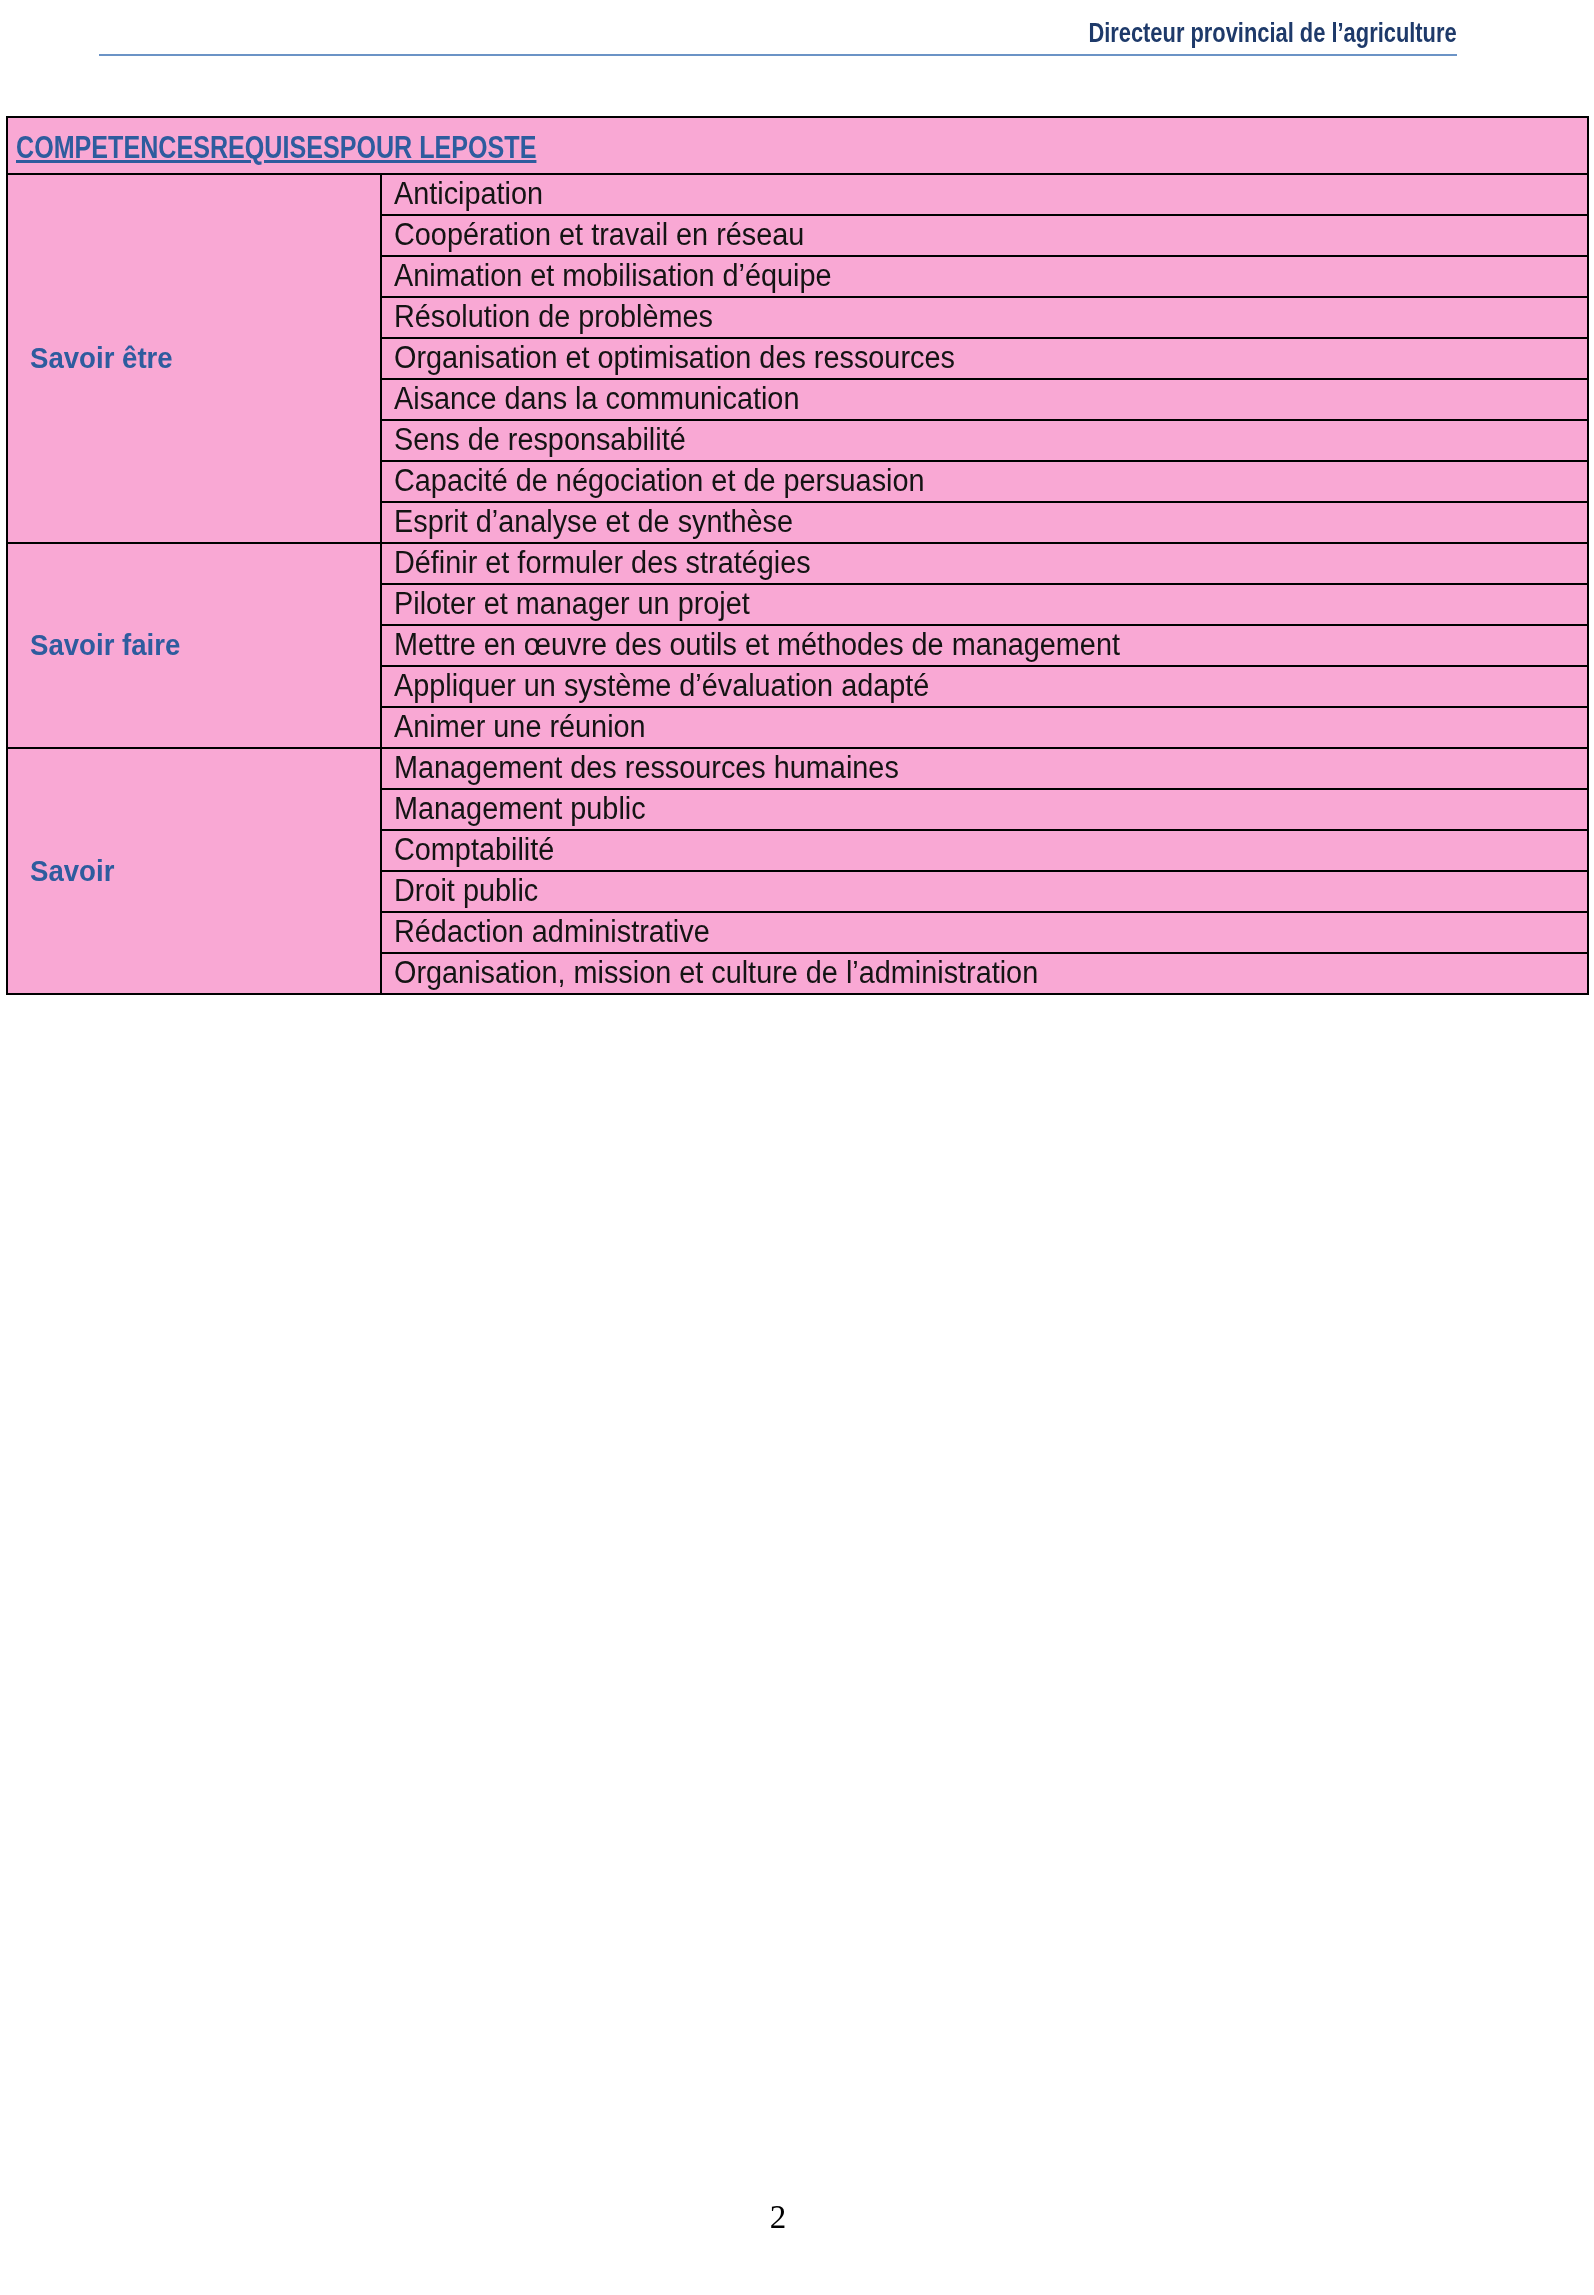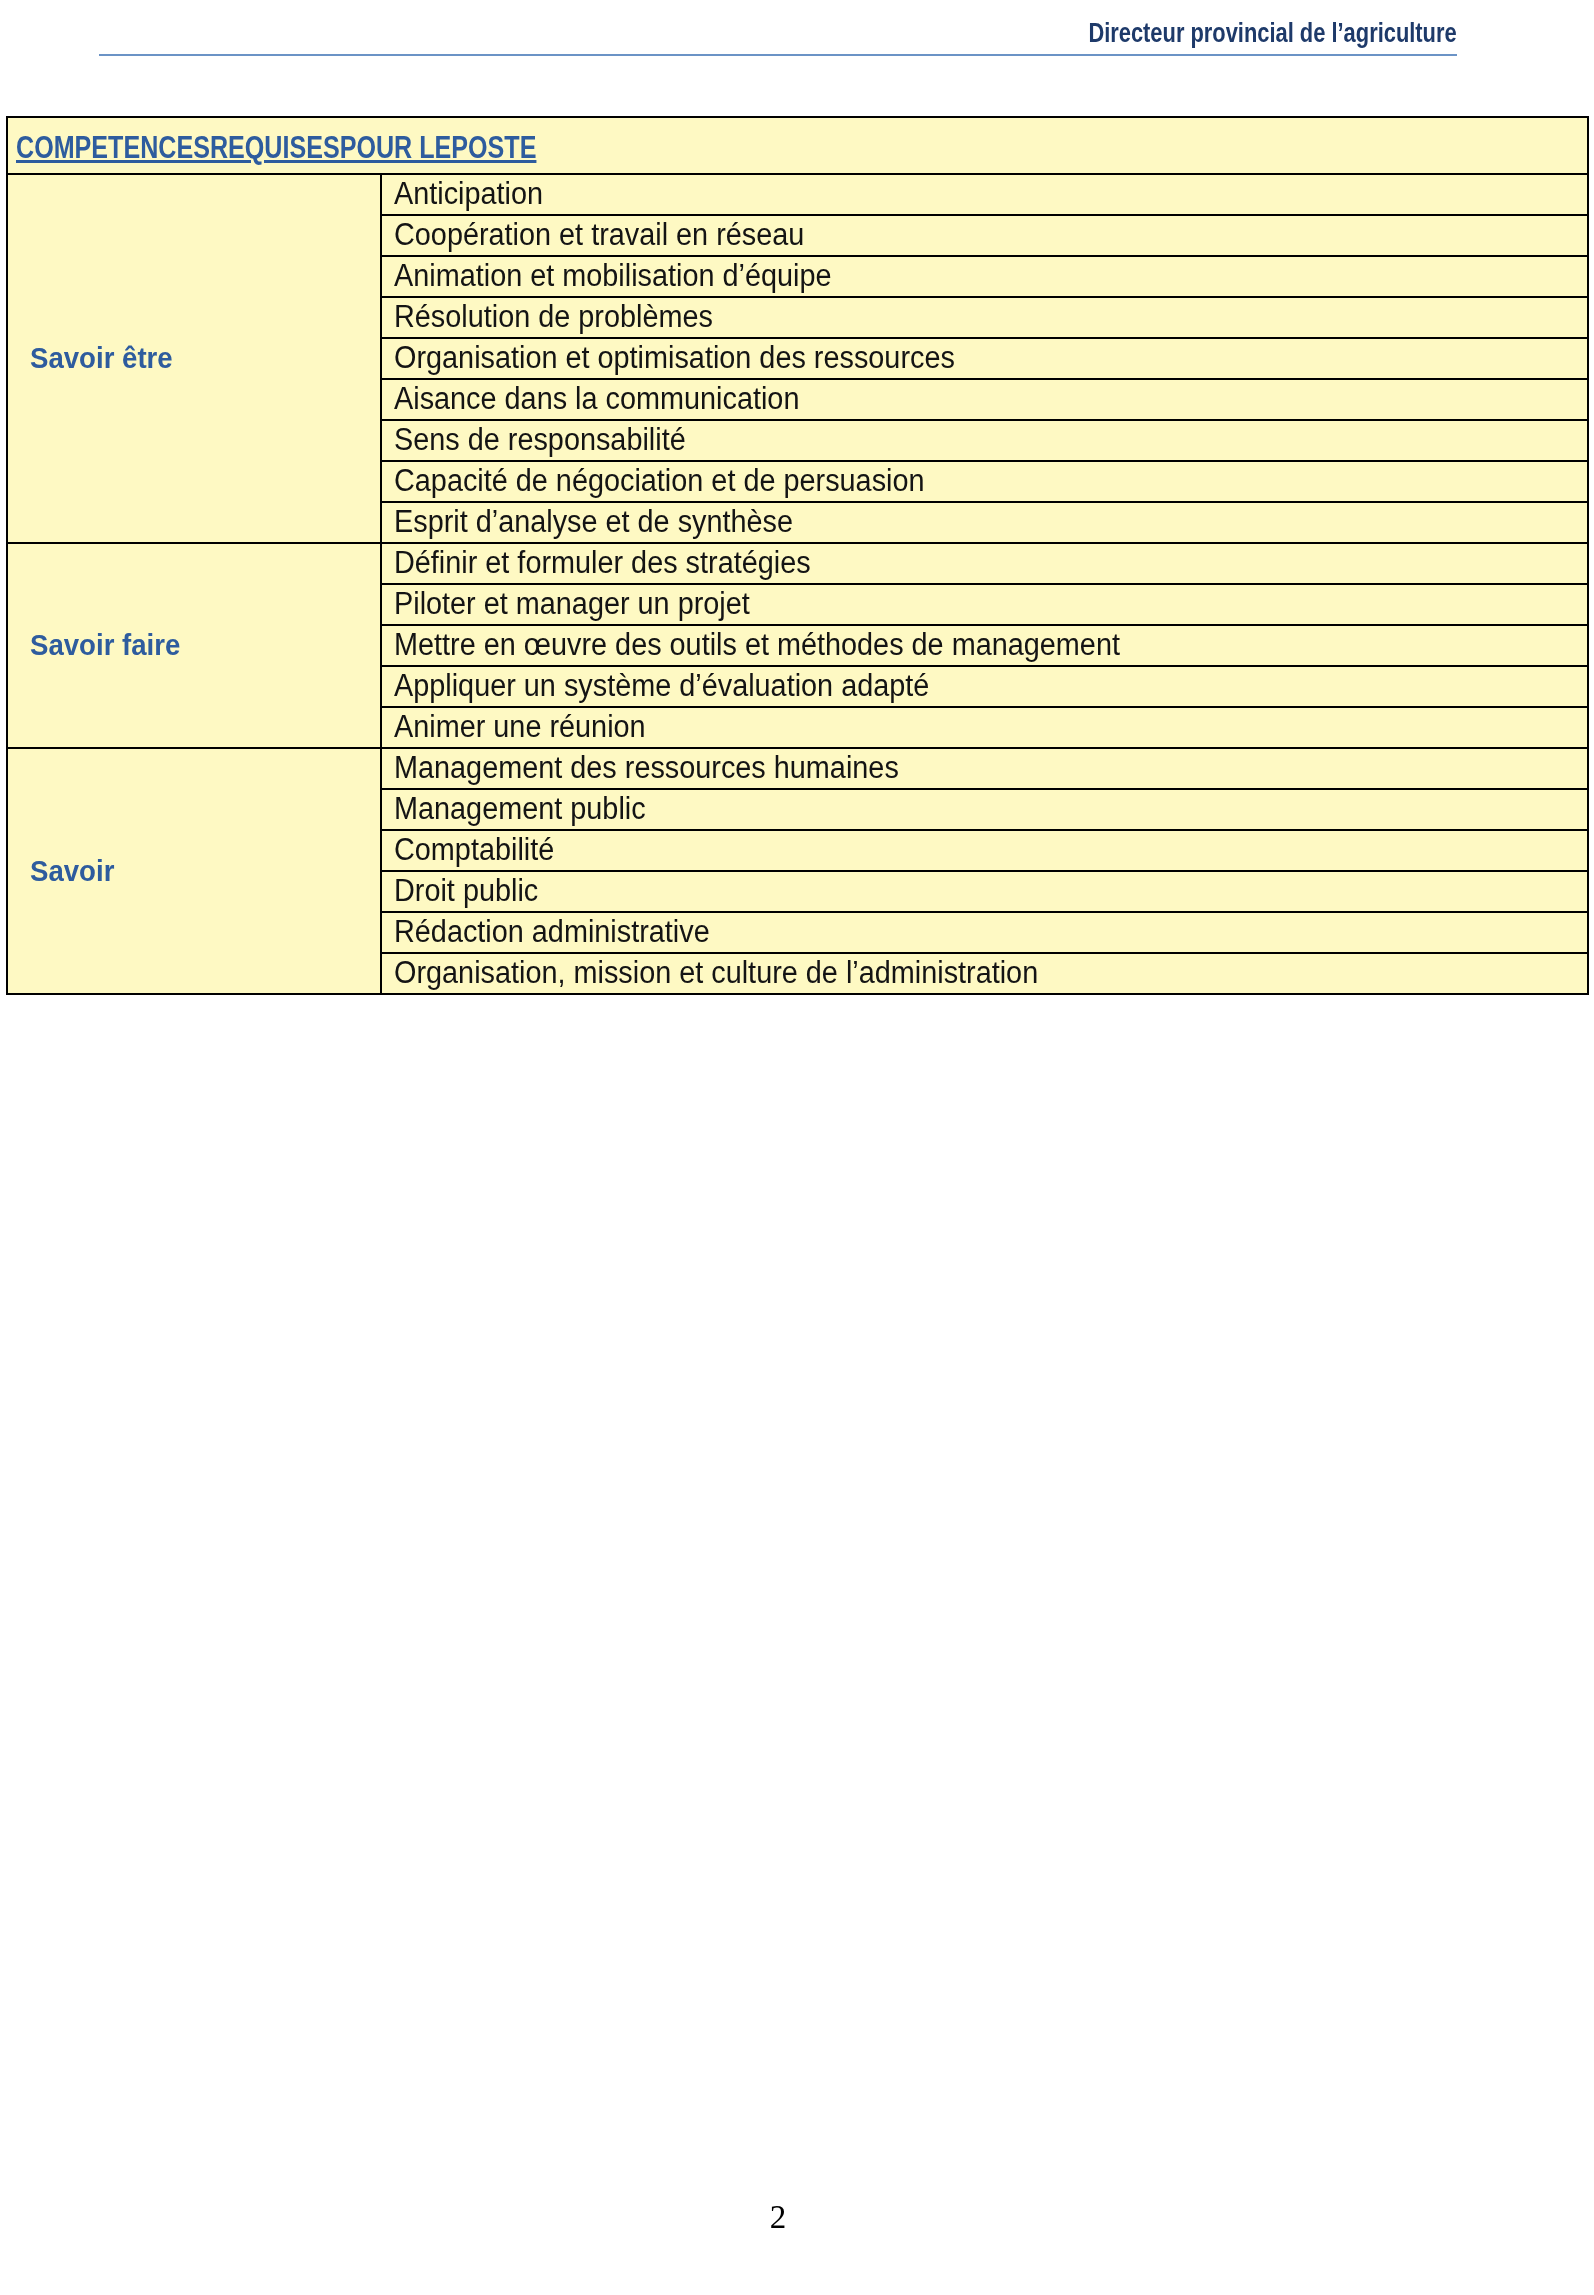--- a/index.html
+++ b/index.html
@@ -46,21 +46,21 @@
     position: absolute;
     left: 5.7px;
     top: 116px;
     width: 1583px;
     border-collapse: collapse;
     table-layout: fixed;
     border: 2.8px solid #000000;
   }
   table.competences td {
     border: 2.1px solid #000000;
-    background: #fef9c3;
+    background: #f9a8d4;
     box-sizing: border-box;
   }
   tr.title-row {
     height: 57px;
   }
   td.title-cell {
     padding: 4.3px 0 0 8.5px;
     vertical-align: middle;
   }
   .title-text {

